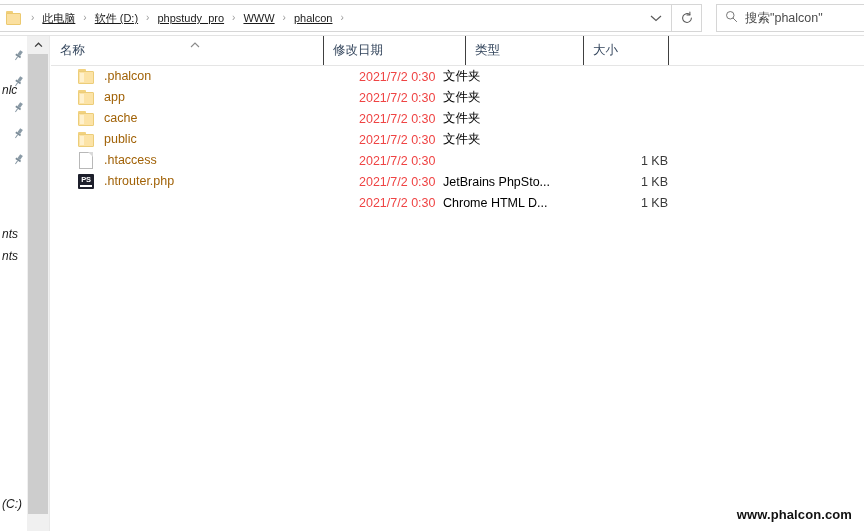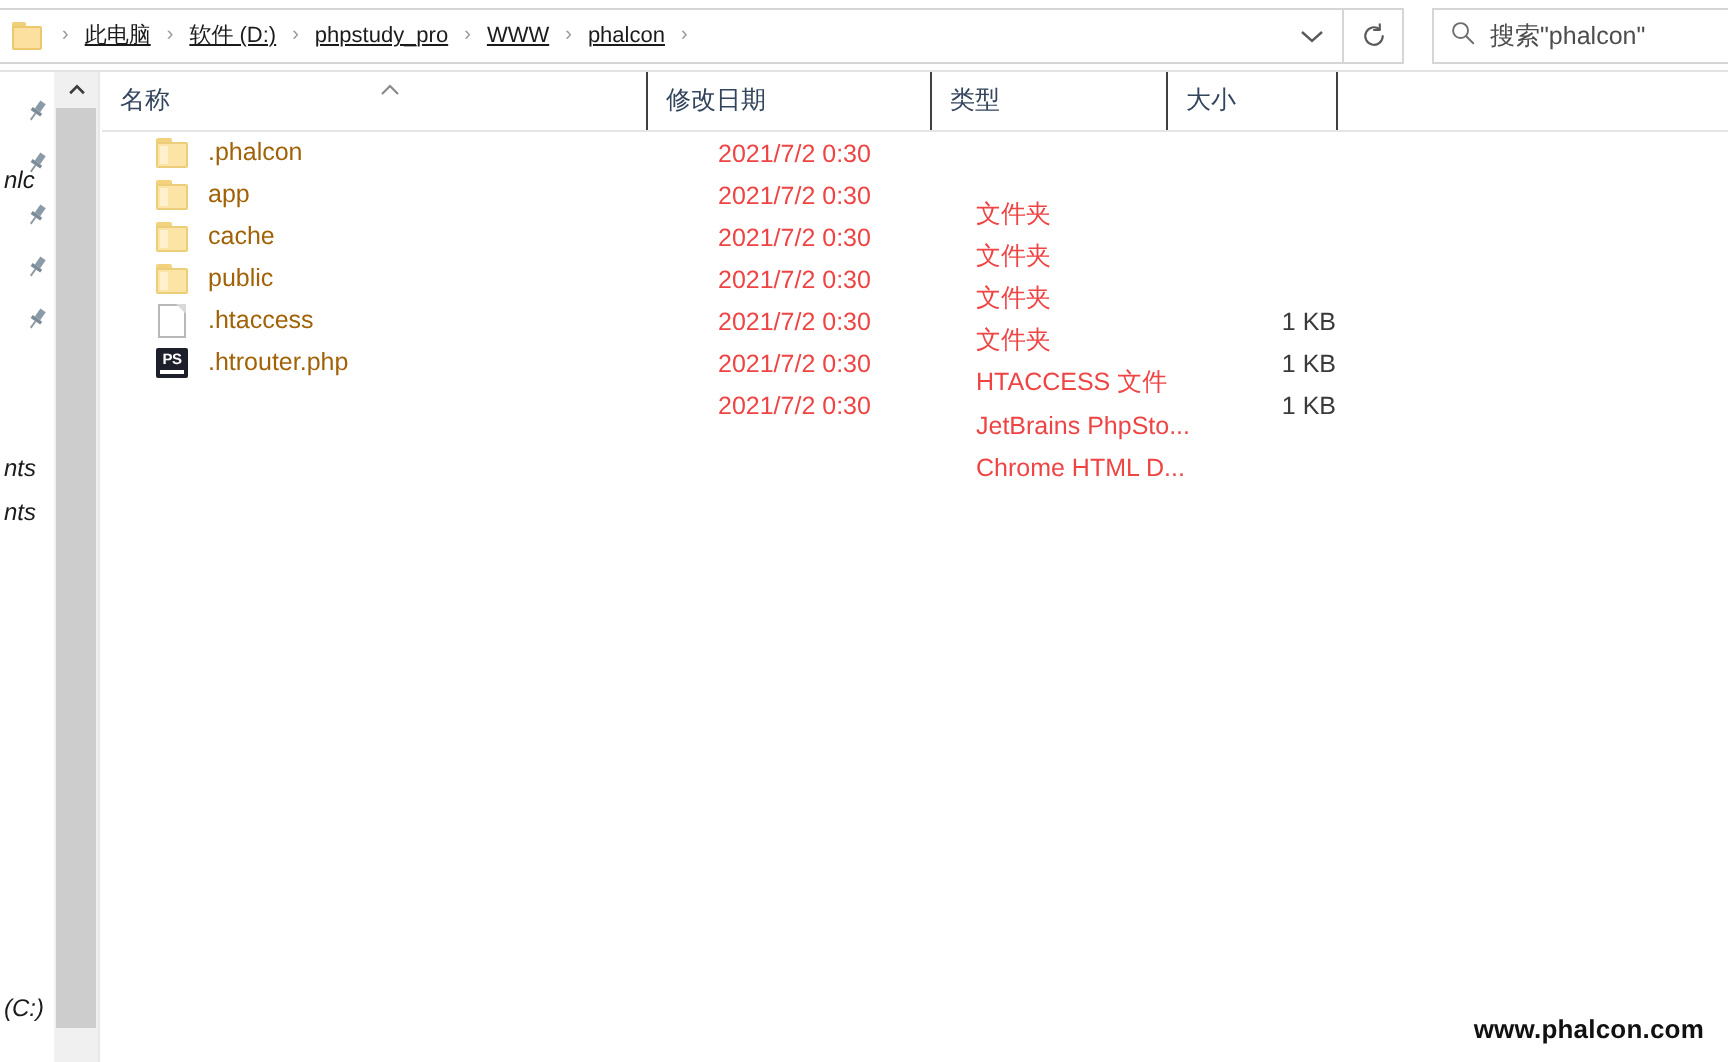--- a/index.html
+++ b/index.html
@@ -234,27 +234,26 @@
     left: 272px; top: 0;
     height: 21px;
     display: flex; align-items: center;
     font-size: 12.5px;
     color: #ef4444;
     white-space: nowrap;
     margin-left: 36px;
   }
   .cell-type {
     position: absolute;
-    left: 437px; top: 0;
+    left: 392px; top: 0;
     height: 21px;
     display: flex; align-items: center;
     font-size: 12.5px;
-    color: #ef4444;
-    white-space: nowrap;
-    margin-top: 31px;
+    color: #000000;
+    white-space: nowrap;
   }
   .cell-size {
     position: absolute;
     left: 532px; top: 0;
     width: 85px; height: 21px;
     display: flex; align-items: center; justify-content: flex-end;
     font-size: 12.5px;
     color: #3a3a3a;
     white-space: nowrap;
   }
@@ -538,21 +537,20 @@
       <div class="cell-name">
         <span class="icon-wrap">
           <span class="ic-doc">
               <span class="d-body"></span>
               <span class="d-fold"></span>
             </span>
         </span>
         <span class="name-text">.htaccess</span>
       </div>
       <div class="cell-date">2021/7/2 0:30</div>
-      <div class="cell-type">HTACCESS 文件</div>
       <div class="cell-size">1 KB</div>
     </div>
 
     <div class="row">
       <div class="cell-name">
         <span class="icon-wrap">
           <span class="ic-ps">
               <span class="p-body"></span>
               <span class="p-text">PS</span>
               <span class="p-bar"></span>

